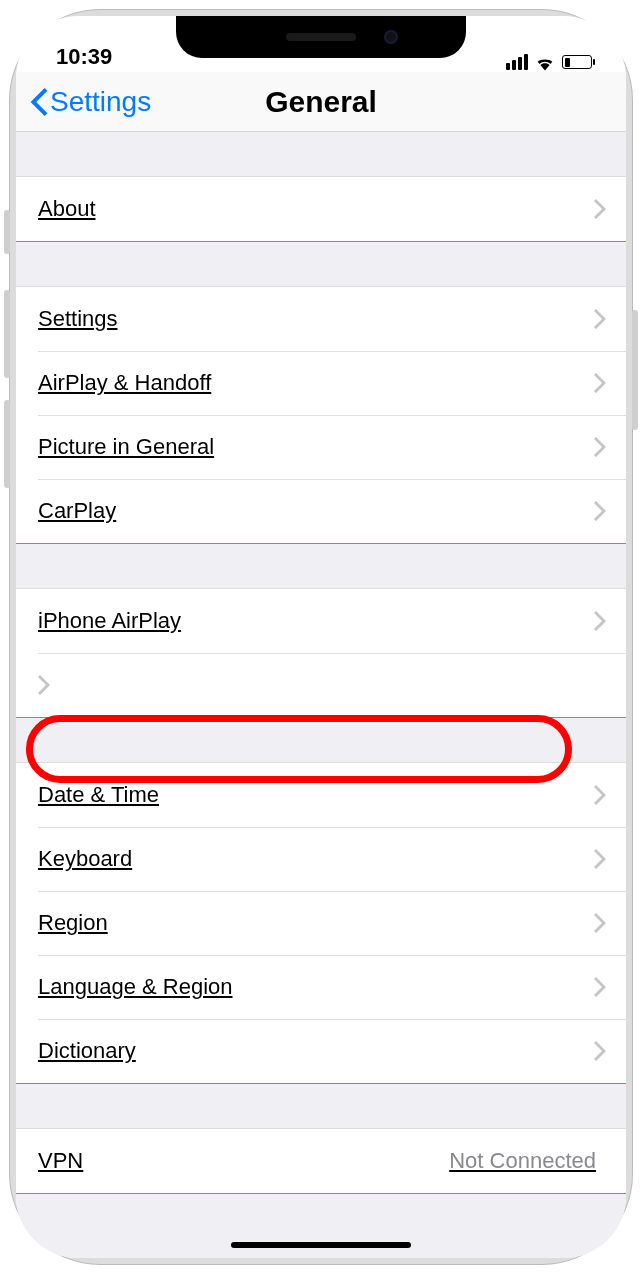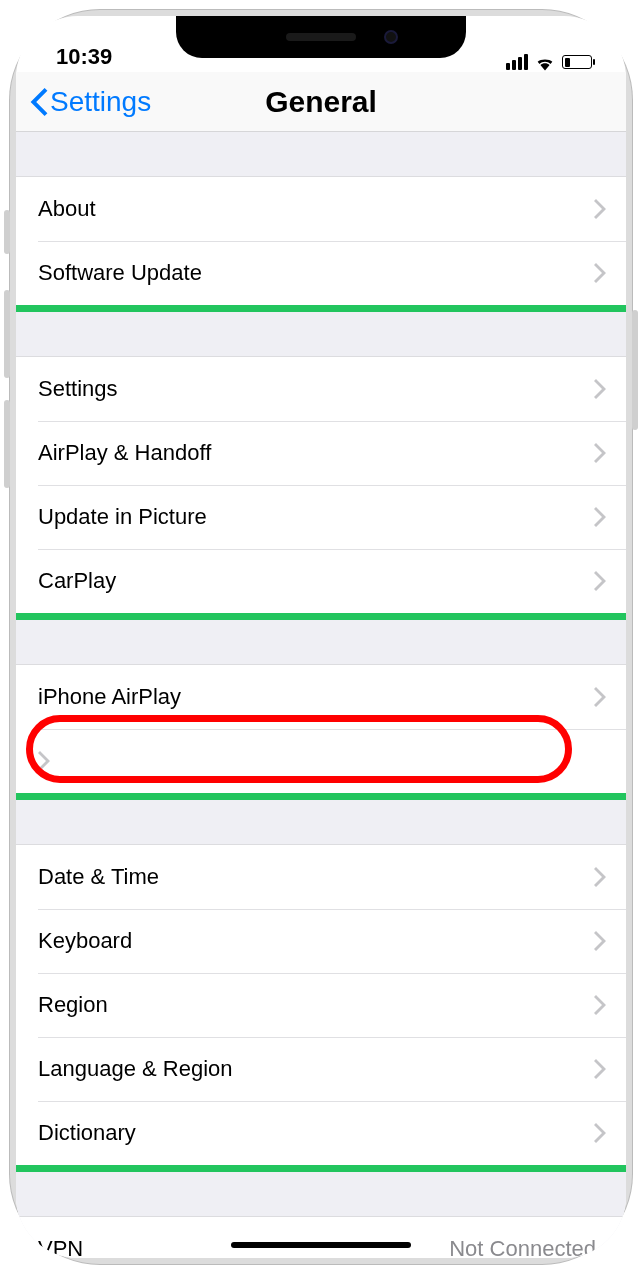--- a/index.html
+++ b/index.html
@@ -127,21 +127,21 @@
   .spacer{height:44px;background:#efeff4;}
   .group{background:#fff;}
   .row{
     display:flex;align-items:center;justify-content:space-between;
     min-height:64px;padding:0 20px 0 22px;
     position:relative;
   }
   .row + .row::before{
     content:"";position:absolute;left:22px;right:0;top:0;height:1px;background:#e0e0e3;
   }
-  .group{border-top:1px solid #dcdcdf;border-bottom:7px solid #22c55e;}
+  .group{border-top:1px solid #dcdcdf;border-bottom:1px solid #22c55e;text-decoration:underline;}
   .row-label{font-size:22px;color:#000;}
   .row-value{font-size:22px;color:#8a8a8e;margin-left:auto;margin-right:10px;}
   .chevron{color:#c5c5c8;font-size:28px;line-height:1;}
   .chevron svg{width:12px;height:20px;display:block;}
   .highlight{
     position:absolute;
     pointer-events:none;
     border:7px solid #ff0000;
     border-radius:34px;
     z-index:20;
@@ -201,49 +201,41 @@
           <div class="spacer"></div>
           <div class="group">
             <div class="row">
               <span class="row-label">About</span>
               <span class="chevron">
                 <svg viewBox="0 0 12 20">
                   <path d="M2 0l10 10L2 20l-2-2 8-8-8-8z" fill="#c5c5c8"></path>
                 </svg>
               </span>
             </div>
-            <div class="row">
-              <span class="row-label">Software Update</span>
-              <span class="chevron">
-                <svg viewBox="0 0 12 20">
-                  <path d="M2 0l10 10L2 20l-2-2 8-8-8-8z" fill="#c5c5c8"></path>
-                </svg>
-              </span>
-            </div>
           </div>
           <div class="spacer"></div>
           <div class="group">
             <div class="row">
               <span class="row-label">Settings</span>
               <span class="chevron">
                 <svg viewBox="0 0 12 20">
                   <path d="M2 0l10 10L2 20l-2-2 8-8-8-8z" fill="#c5c5c8"></path>
                 </svg>
               </span>
             </div>
             <div class="row">
               <span class="row-label">AirPlay &amp; Handoff</span>
               <span class="chevron">
                 <svg viewBox="0 0 12 20">
                   <path d="M2 0l10 10L2 20l-2-2 8-8-8-8z" fill="#c5c5c8"></path>
                 </svg>
               </span>
             </div>
             <div class="row">
-              <span class="row-label">Update in Picture</span>
+              <span class="row-label">Picture in General</span>
               <span class="chevron">
                 <svg viewBox="0 0 12 20">
                   <path d="M2 0l10 10L2 20l-2-2 8-8-8-8z" fill="#c5c5c8"></path>
                 </svg>
               </span>
             </div>
             <div class="row">
               <span class="row-label">CarPlay</span>
               <span class="chevron">
                 <svg viewBox="0 0 12 20">

